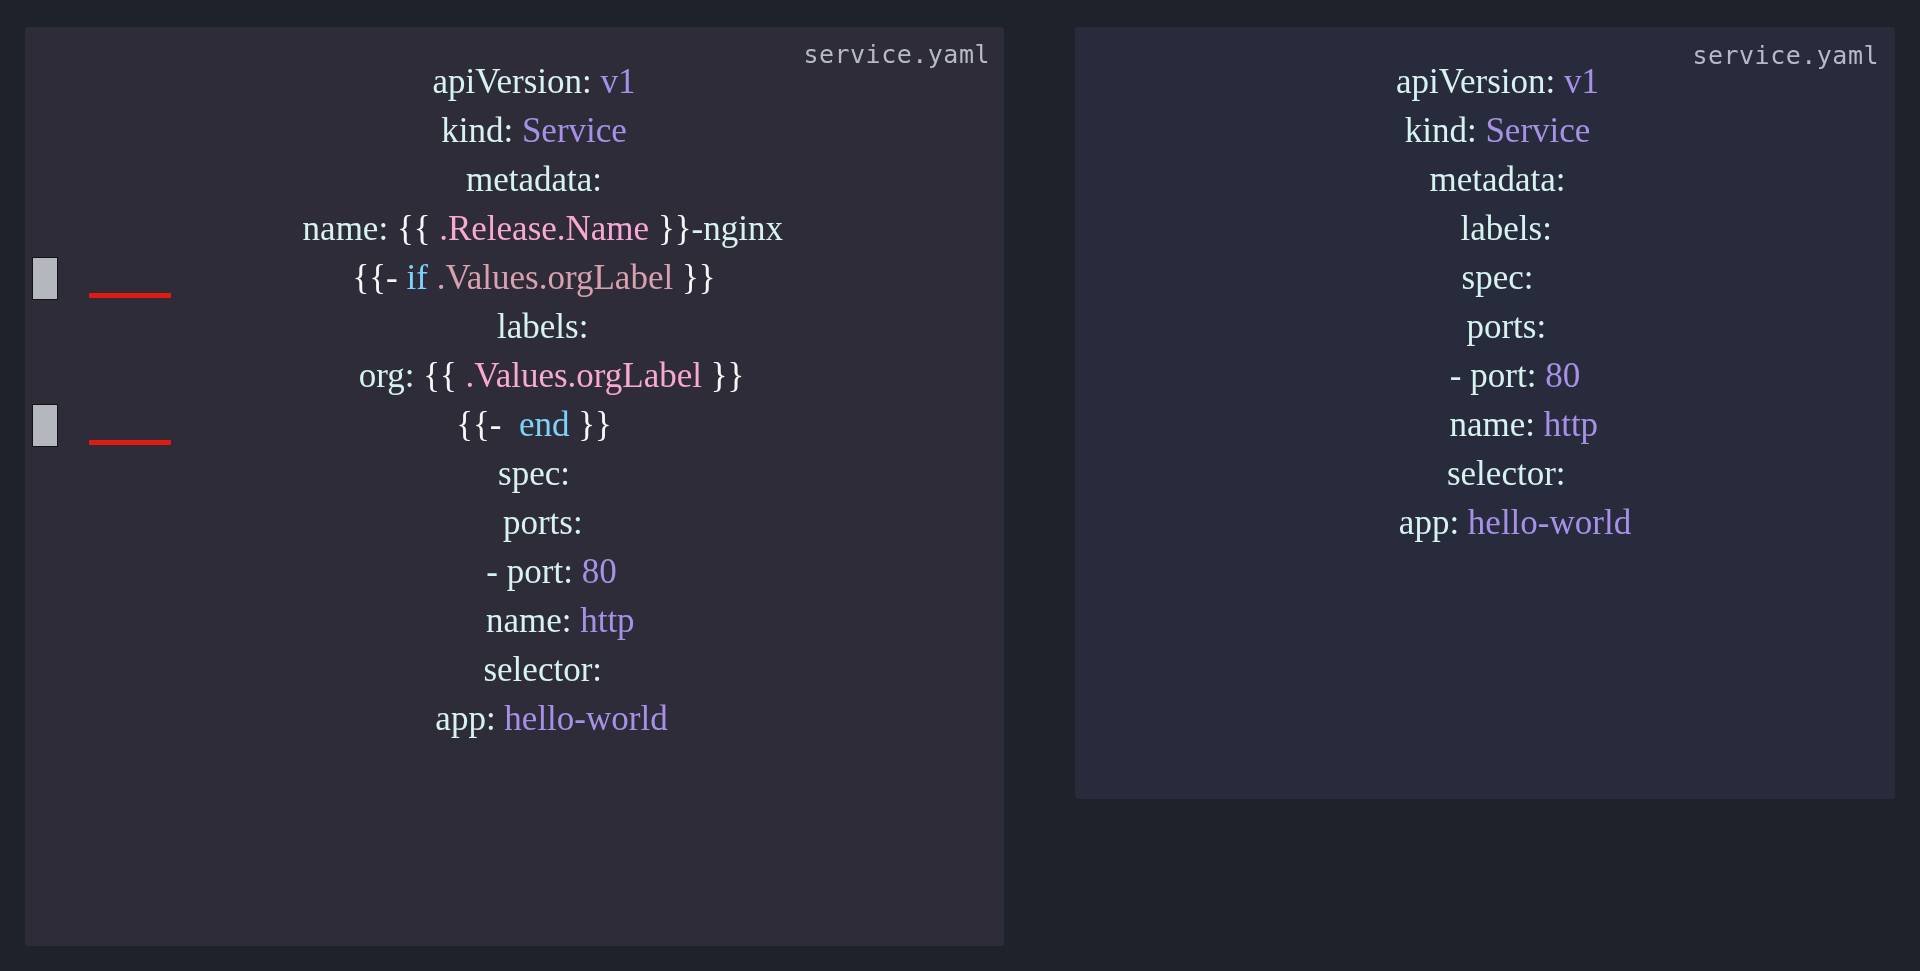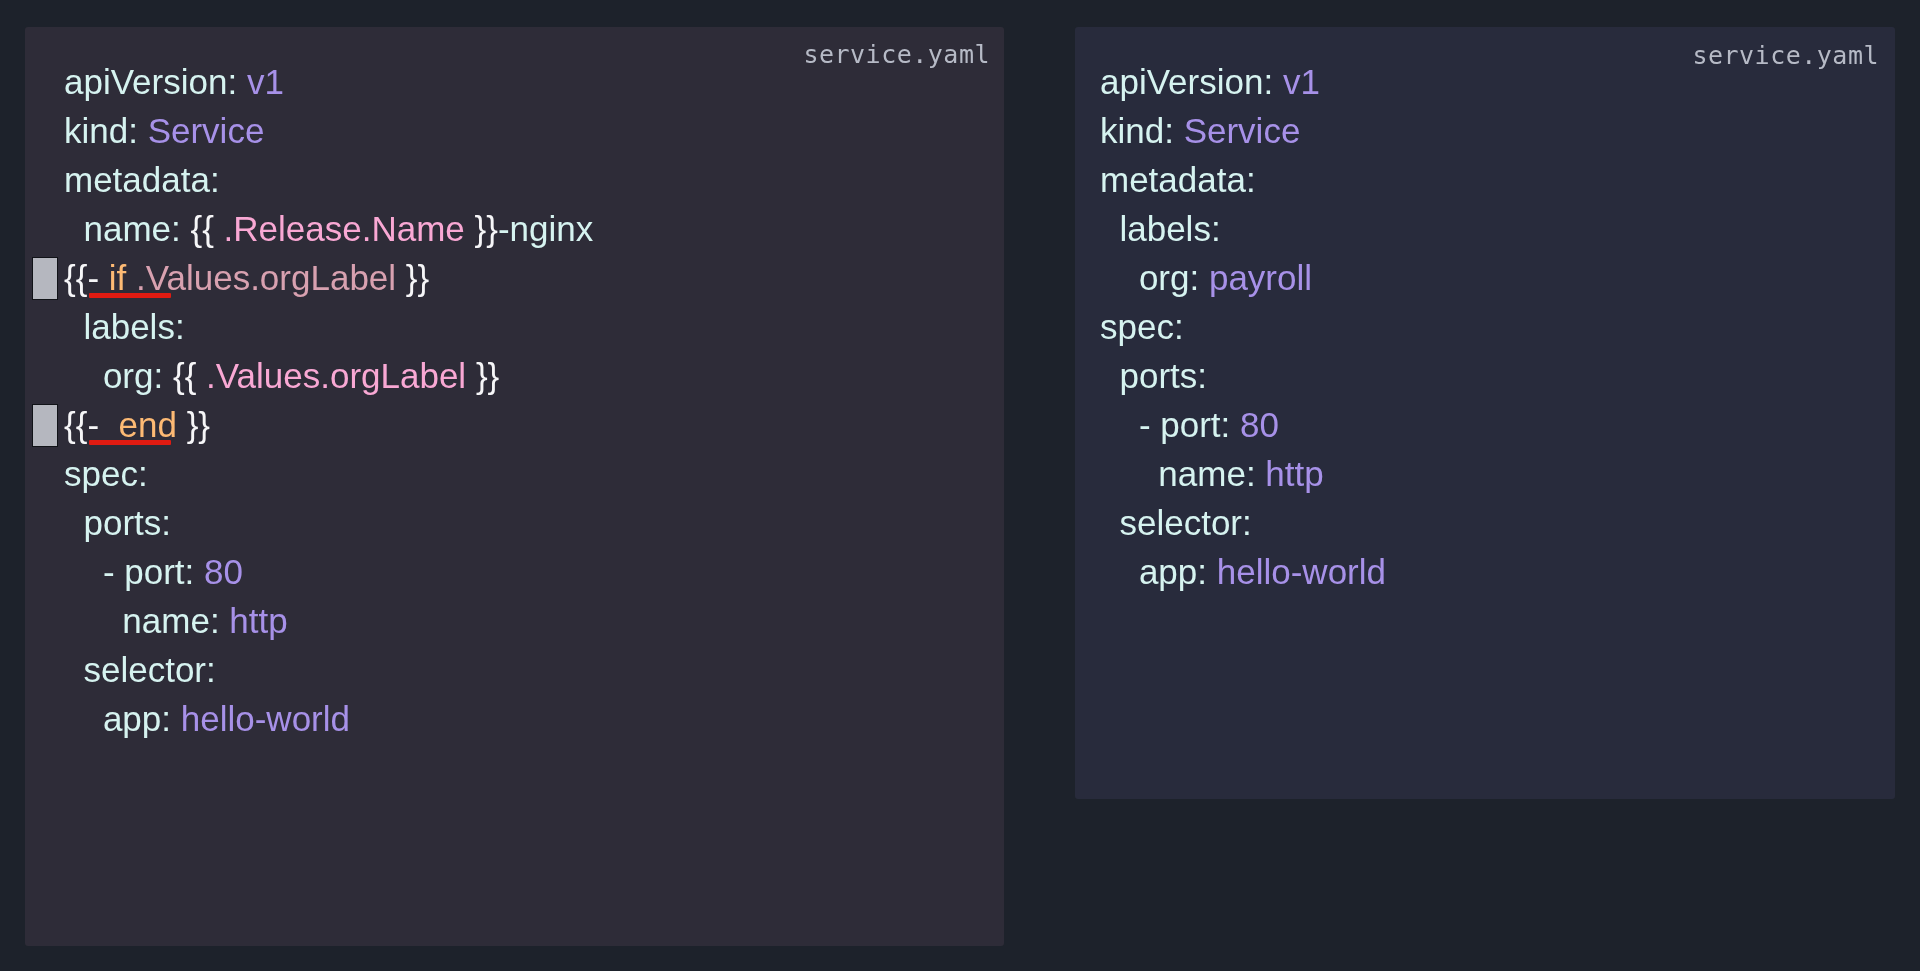--- a/index.html
+++ b/index.html
@@ -70,34 +70,35 @@
     left: 0;
     top: 0;
     width: 100%;
     padding: 30px 0 0 0;
   }
 
   .code-line {
     position: relative;
     height: 49px;
     line-height: 49px;
-    font-family: Liberation Sans, sans-serif;
+    font-family: Liberation Serif, serif;
     font-size: 35px;
     white-space: pre;
     color: #d6f3f0;
+    text-align: center;
   }
 
   #panel-template .code-line { padding-left: 39px; }
   #panel-rendered .code-line { padding-left: 25px; }
 
   
   .k   { color: #d6f3f0; }           
   .val { color: #a791e8; }           
   .br  { color: #f6f6f8; }           
-  .kw  { color: #fdba74; }           
+  .kw  { color: #7dd3fc; }           
   .var { color: #d8a1b0; }           
   .pvar{ color: #f9a8d4; }
 
   
   .gutter-marker {
     position: absolute;
     left: 7px;
     top: 4px;
     width: 26px;
     height: 43px;
@@ -139,21 +140,20 @@
       </div>
   </div>
 
   <div class="code-panel" id="panel-rendered">
     <div class="file-label">service.yaml</div>
     <div class="code-body" id="code-body-rendered">
         <div class="code-line" id="r-line-apiversion"><span class="k">apiVersion: </span><span class="val">v1</span></div>
         <div class="code-line" id="r-line-kind"><span class="k">kind: </span><span class="val">Service</span></div>
         <div class="code-line" id="r-line-metadata"><span class="k">metadata:</span></div>
         <div class="code-line" id="r-line-labels"><span class="k">  labels:</span></div>
-        <div class="code-line" id="r-line-org"><span class="k">    org: </span><span class="val">payroll</span></div>
         <div class="code-line" id="r-line-spec"><span class="k">spec:</span></div>
         <div class="code-line" id="r-line-ports"><span class="k">  ports:</span></div>
         <div class="code-line" id="r-line-port"><span class="k">    - port: </span><span class="val">80</span></div>
         <div class="code-line" id="r-line-portname"><span class="k">      name: </span><span class="val">http</span></div>
         <div class="code-line" id="r-line-selector"><span class="k">  selector:</span></div>
         <div class="code-line" id="r-line-app"><span class="k">    app: </span><span class="val">hello-world</span></div>
       </div>
   </div>
 
 </div>

